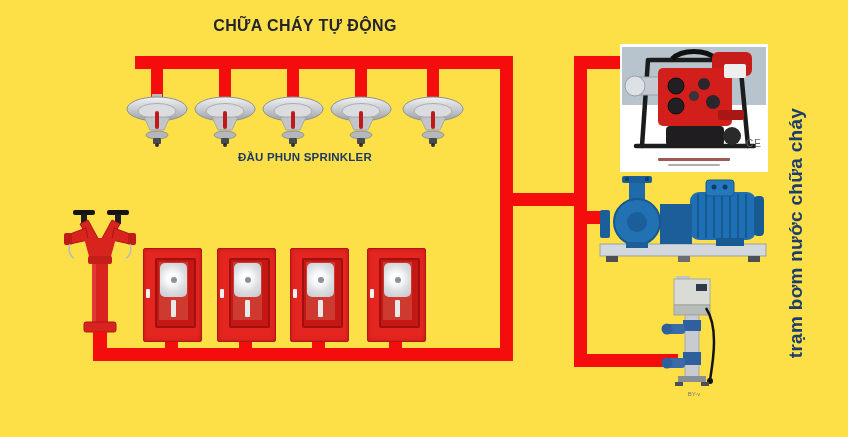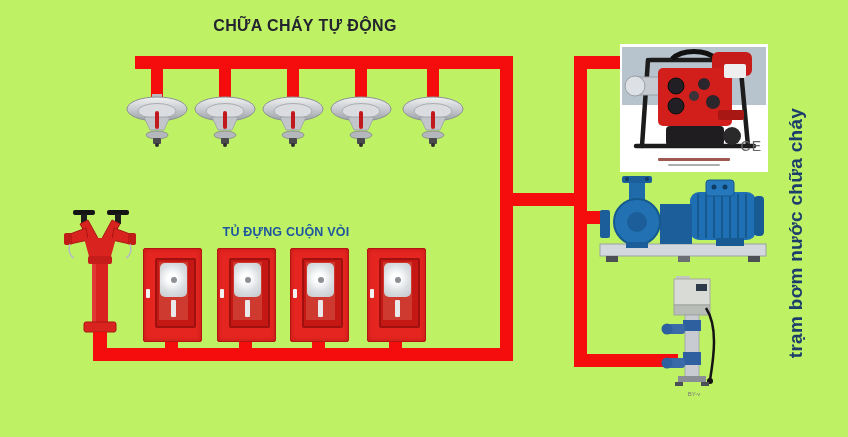--- a/index.html
+++ b/index.html
@@ -1,16 +1,16 @@
 <!DOCTYPE html>
 <html style="--pipe: #f50d0d; --cabinet-red: #e42520; --hydrant-red: #d8231f; --label-dark: #23242e; --label-blue: #1e56a0; --label-sprinkler: #1f3864; --label-navy: #1d3d6b; --pump-blue: #2272b3; --photo-background: #b7c4cd;"><head>
 <meta charset="utf-8">
 <style>
   html,body{margin:0;padding:0;background:#fff;}
-  .stage{position:relative;width:848px;height:437px;background:#bef264;overflow:hidden;
+  .stage{position:relative;width:848px;height:437px;background:#fde047;overflow:hidden;
          font-family:"Liberation Sans","DejaVu Sans",sans-serif;}
   .pipe{position:absolute;background:var(--pipe,#f50d0d);z-index:1;}
   .lbl{position:absolute;font-weight:bold;text-align:center;z-index:3;}
   .lbl-dark{color:var(--label-dark,#23242e);}
   .lbl-blue{color:var(--label-blue,#1e56a0);}
   .lbl-navyblue{color:var(--label-sprinkler,#1f3864);}
   .title-top{left:175px;top:17px;width:260px;font-size:16px;letter-spacing:.4px;}
   .lbl-sprinkler{left:205px;top:151px;width:200px;font-size:11.5px;letter-spacing:.2px;}
   .lbl-cabinet{left:186px;top:225px;width:200px;font-size:12.5px;letter-spacing:.2px;}
   .title-bottom{left:148px;top:381px;width:280px;font-size:17.5px;letter-spacing:.4px;}
@@ -25,34 +25,34 @@
   .cab-reel{position:absolute;left:1px;top:1px;width:27px;height:34px;border-radius:5px;
       background:radial-gradient(circle at 45% 45%, #ffffff 18%, #dcdfe2 55%, #c2c6cb 100%);}
   .cab-hub{position:absolute;left:11px;top:14px;width:6px;height:6px;border-radius:50%;background:#8d9196;}
   .cab-nozzle{position:absolute;left:12px;top:38px;width:5px;height:17px;background:#e9e9e9;border-radius:1px;}
   .cab-handle{position:absolute;left:2px;top:40px;width:4px;height:9px;background:#f2f2f2;border-radius:1px;}
   .photo-red-pump{position:absolute;left:620px;top:44px;width:148px;height:128px;background:#fff;z-index:2;}
   .photo-band{position:absolute;left:2px;top:3px;width:144px;height:58px;background:#b7c4cd;}
   .caption-bar{position:absolute;left:50%;transform:translateX(-50%);border-radius:1px;}
   .bar1{top:114px;width:72px;height:3px;background:#8f3b35;opacity:.85;}
   .bar2{top:120px;width:52px;height:2px;background:#8a8a8a;opacity:.7;}
-  .ce-mark{position:absolute;right:6px;top:94px;font-size:14px;font-weight:normal;color:#666;letter-spacing:1px;margin-left:7px;}
+  .ce-mark{position:absolute;right:6px;top:94px;font-size:10px;font-weight:normal;color:#666;letter-spacing:1px;margin-left:7px;}
   .photo-blue-pump{position:absolute;left:598px;top:174px;width:172px;height:90px;z-index:2;}
   .photo-vert-pump{position:absolute;left:658px;top:276px;width:72px;height:112px;z-index:2;}
   .vert-caption{position:absolute;left:660px;top:391px;width:68px;text-align:center;
       font-size:6px;color:#777;z-index:3;}
   .hydrant{position:absolute;left:62px;top:208px;width:76px;height:140px;z-index:2;}
 </style>
 </head>
 <body>
 
 <div class="stage">
 
   <div class="lbl lbl-dark title-top">CHỮA CHÁY TỰ ĐỘNG</div>
-  <div class="lbl lbl-blue lbl-cabinet">TỦ ĐỰNG CUỘN VÒI</div>
+  <div class="lbl lbl-navyblue lbl-sprinkler">ĐẦU PHUN SPRINKLER</div>
   <div class="lbl lbl-vertical">trạm bơm nước chữa cháy</div>
 
   <div class="pipe" style="left:135px;top:56px;width:378px;height:13px;"></div>
   <div class="pipe" style="left:151px;top:69px;width:12px;height:28px;"></div>
   <div class="pipe" style="left:219px;top:69px;width:12px;height:28px;"></div>
   <div class="pipe" style="left:287px;top:69px;width:12px;height:28px;"></div>
   <div class="pipe" style="left:355px;top:69px;width:12px;height:28px;"></div>
   <div class="pipe" style="left:427px;top:69px;width:12px;height:28px;"></div>
   <div class="pipe" style="left:500px;top:56px;width:13px;height:305px;"></div>
   <div class="pipe" style="left:574px;top:56px;width:13px;height:311px;"></div>

